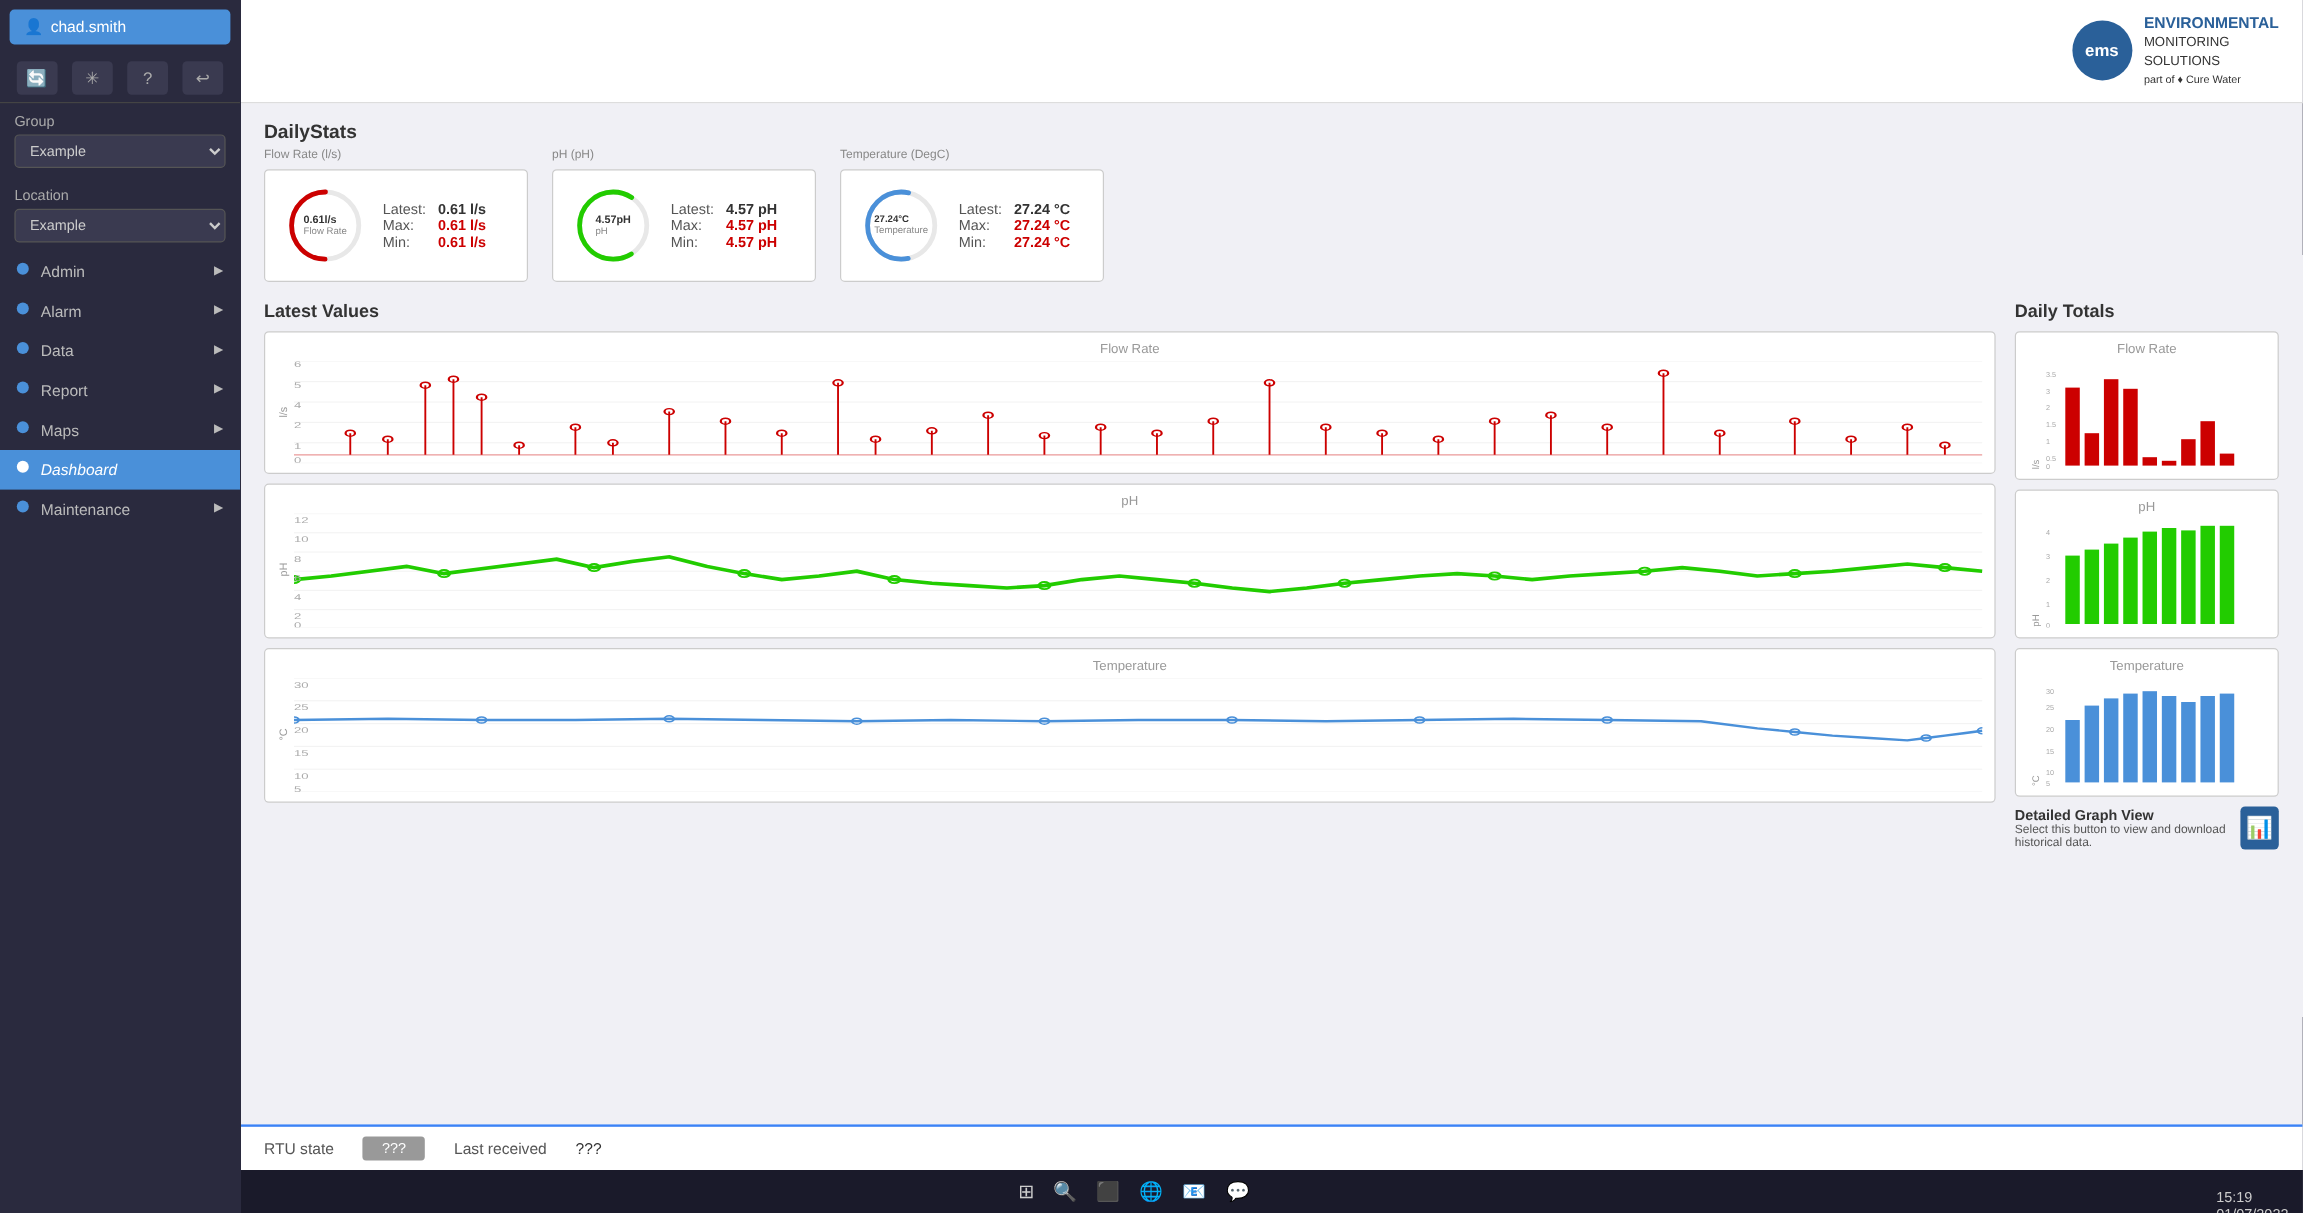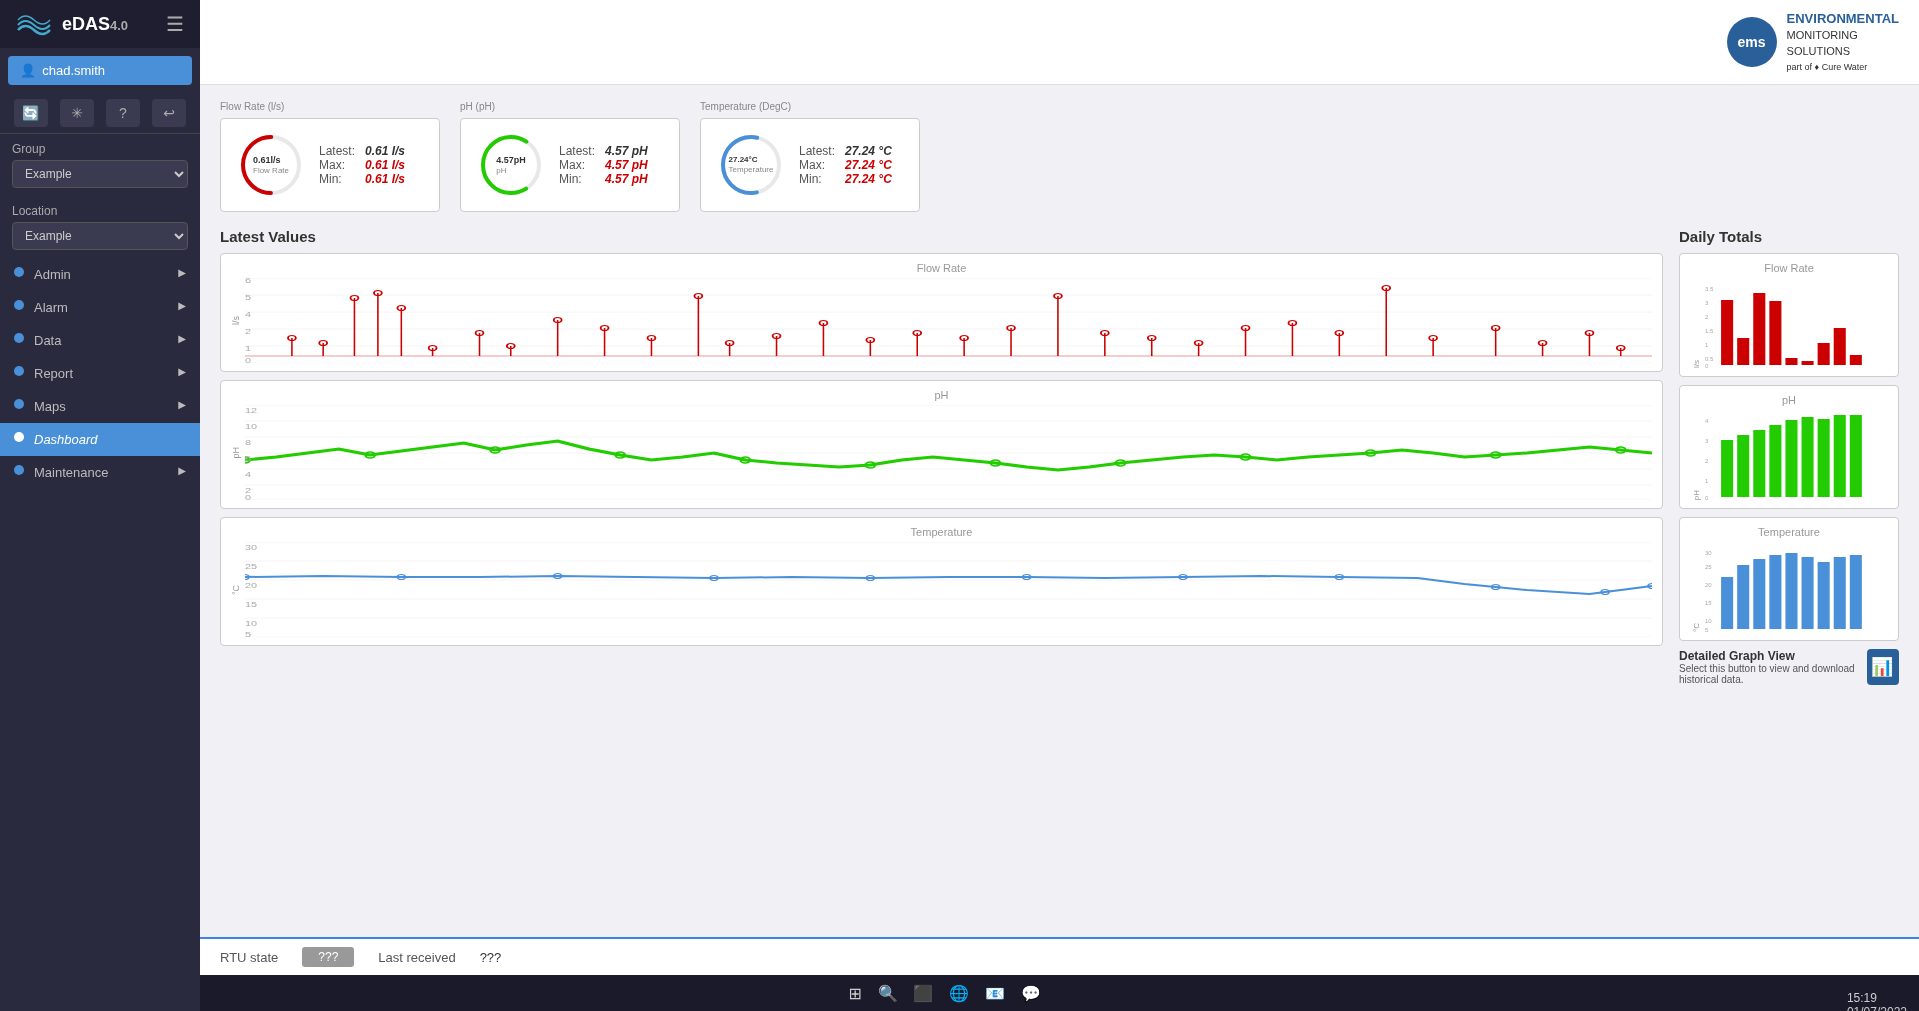--- a/index.html
+++ b/index.html
@@ -66,21 +66,21 @@
     .stat-card {
       background: #fff; border: 1px solid #ccc; border-radius: 4px;
       display: flex; align-items: center; gap: 12px; padding: 10px 14px; min-width: 220px;
     }
     .gauge-container { position: relative; width: 72px; height: 72px; flex-shrink: 0; }
     .gauge-svg { width: 72px; height: 72px; }
     .gauge-label { position: absolute; top: 50%; left: 50%; transform: translate(-50%,-50%); text-align: left; font-size: 10px; color: #555; line-height: 1.2; }
     .stat-values { font-size: 12px; }
     .stat-row-item { display: flex; gap: 6px; }
     .stat-key { color: #555; min-width: 40px; }
-    .stat-val { color: #333; font-weight: bold; font-style: italic; }
+    .stat-val { color: #333; font-weight: bold; }
     .stat-val.red { color: #cc0000; }
 
     
     .panels-row { display: flex; gap: 16px; }
     .latest-values { flex: 1; }
     .daily-totals { width: 220px; }
     .panel-title { font-size: 15px; font-weight: bold; color: #333; margin-bottom: 8px; }
 
     .chart-card {
       background: #fff; border: 1px solid #ccc; border-radius: 4px;
@@ -121,32 +121,20 @@
       background: #2a6099; border: none; color: #fff; width: 44px; height: 36px;
       border-radius: 4px; cursor: pointer; font-size: 18px;
     }
 
     .stat-card-label { font-size: 10px; color: #888; margin-bottom: 6px; }
   </style>
 </head>
 <body>
 
 <div id="sidebar">
-  <div id="sidebar-header">
-
-    <svg class="logo-icon" viewBox="0 0 36 24">
-      <path d="M2,18 Q9,10 18,18 Q27,26 34,18" stroke="#4ac" stroke-width="2.5" fill="none"></path>
-      <path d="M2,13 Q9,5 18,13 Q27,21 34,13" stroke="#4ac" stroke-width="2" fill="none"></path>
-      <path d="M2,8 Q9,0 18,8 Q27,16 34,8" stroke="#4ac" stroke-width="1.5" fill="none"></path>
-    </svg>
-    <span class="logo-text">
-      <span>eDAS</span><span style="font-size:13px;color:#aaa">4.0</span>
-    </span>
-    <button class="hamburger-btn">☰</button>
-  </div>
 
   <div class="user-bar">
     <span>👤</span>
     <span>chad.smith</span>
   </div>
 
   <div class="sidebar-icon-bar">
     <button class="sidebar-icon-btn">🔄</button>
     <button class="sidebar-icon-btn">✳</button>
     <button class="sidebar-icon-btn">?</button>
@@ -217,20 +205,21 @@
         <span>MONITORING</span><br>
         <span>SOLUTIONS</span><br>
         <span style="font-size:9px">part of ♦ Cure Water</span>
       </div>
     </div>
   </div>
 
   <div id="content">
 
     <div>
+      <div class="section-title">DailyStats</div>
 
       <div class="stats-row">
 
         <div>
           <div class="stat-card-label">Flow Rate (l/s)</div>
           <div class="stat-card">
             <div class="gauge-container">
               <svg class="gauge-svg" viewBox="0 0 72 72">
                 <circle cx="36" cy="36" r="28" fill="none" stroke="#e8e8e8" stroke-width="4"></circle>
                 <circle cx="36" cy="36" r="28" fill="none" stroke="#cc0000" stroke-width="4" stroke-dasharray="88 176" stroke-dashoffset="-44" stroke-linecap="round"></circle>

